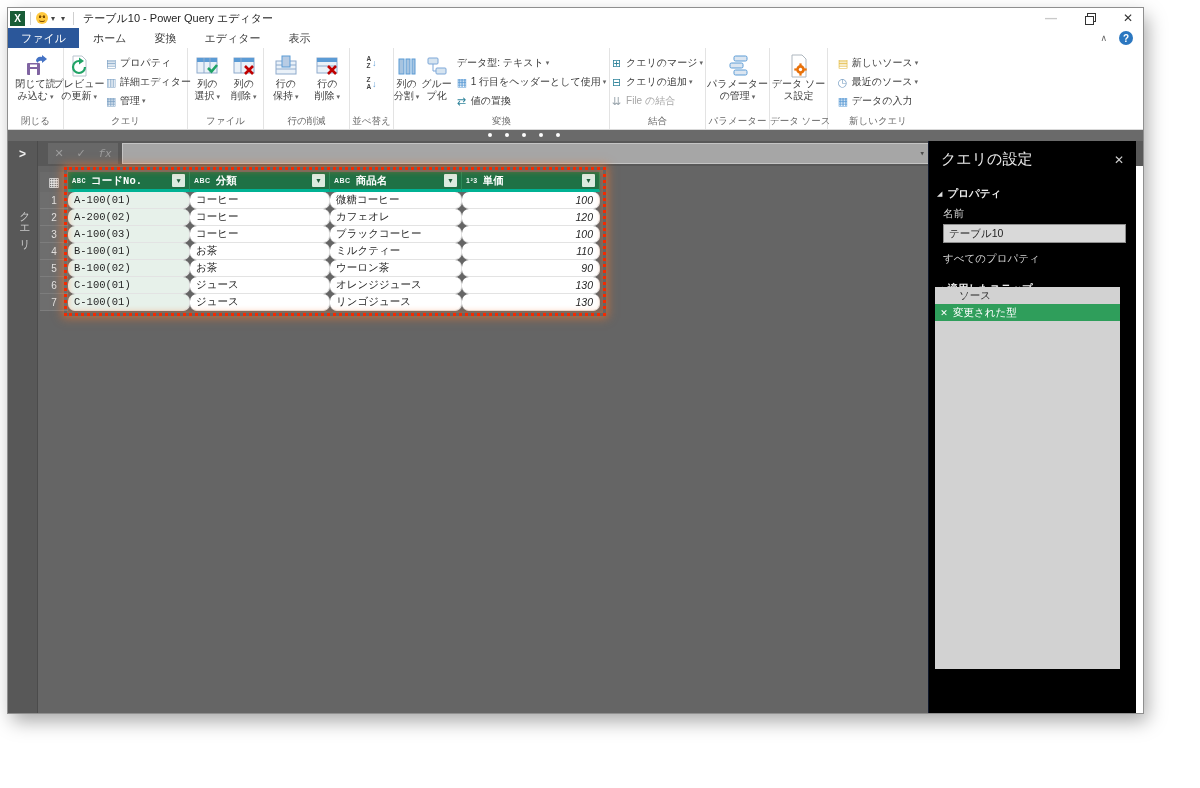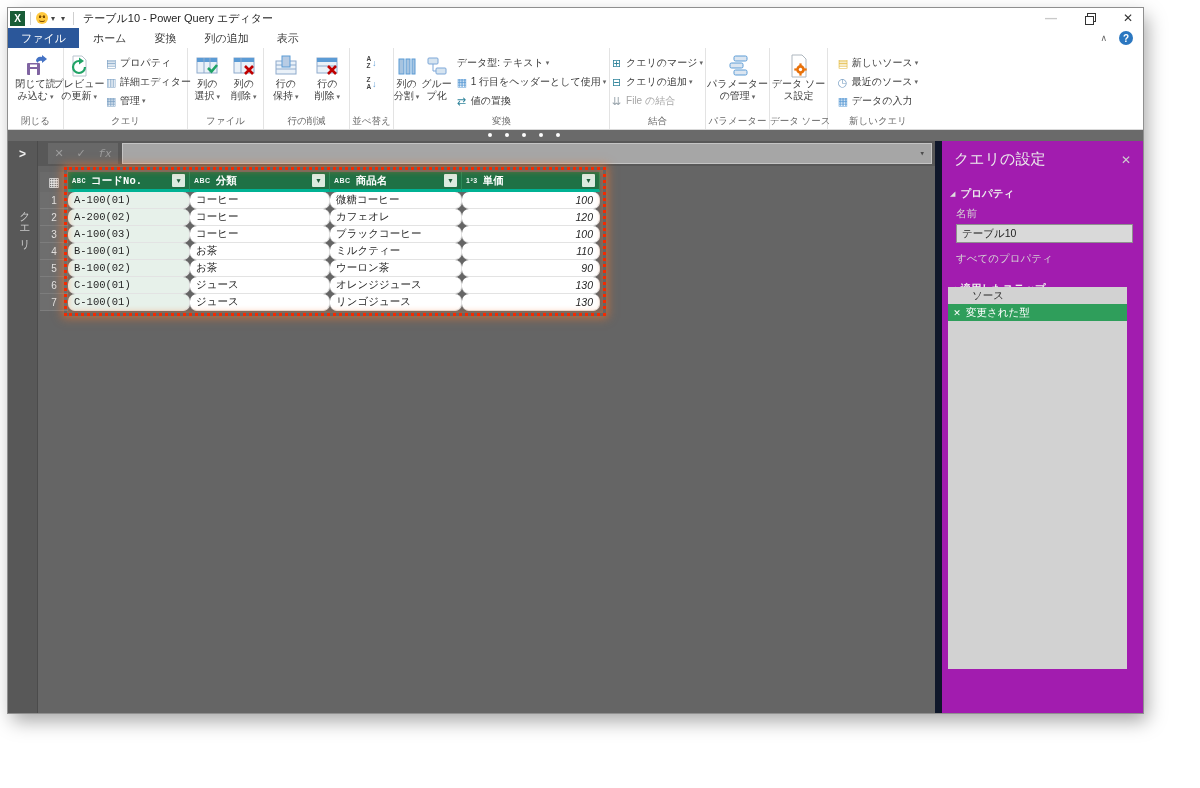--- a/index.html
+++ b/index.html
@@ -100,22 +100,22 @@
     font-size:10.5px; color:#262626; display:flex; align-items:center; padding:0 6px; white-space:nowrap; overflow:hidden;border-radius:7px; }
   .tc.selcol { background:#e7f1ea; }
   .tc.num { justify-content:flex-end; font-style:italic; }
   .c1 { width:122px;font-family:Liberation Mono, monospace; } .c2 { width:140px; } .c3 { width:132px; } .c4 { width:138px; }
 
   .hl-rect { position:absolute; left:26px; top:1px; width:542px; height:149px;
     border:3px dotted #f42a00; pointer-events:none; z-index:2;
     box-shadow:0 0 9px 2px rgba(255,120,40,.55), inset 0 0 6px 1px rgba(255,120,40,.4); }
 
   
-  .rpanel { position:absolute; right:0; top:133px; bottom:0; width:208px; background:#a21caf;
-    border-left:7px solid #0f172a; color:#dedede; }
+  .rpanel { position:absolute; right:7px; top:133px; bottom:0; width:208px; background:#000000;
+    border-left:1px solid #0f172a; color:#dedede; }
   .rp-head { display:flex; align-items:center; padding:9px 12px 0 12px; }
   .rp-title { font-size:15px; color:#ececec; flex:1; }
   .rp-close { color:#cfcfcf; font-size:12px; }
   .rp-sec { display:flex; align-items:center; gap:5px; font-size:10.5px; font-weight:bold; color:#ececec; padding:0 8px; }
   .tri { font-size:7px; color:#dedede; }
   .rp-lbl { font-size:10.5px; color:#d5d5d5; padding:0 14px; }
   .name-input { margin:3px 10px 0 14px; height:19px; background:#d9d9d9; border:1px solid #8f8f8f;
     font-size:10.5px; color:#222; display:flex; align-items:center; padding:0 5px; }
   .all-props { font-size:10.5px; color:#d5d5d5; padding:0 14px; }
   .steps-box { position:absolute; left:6px; right:16px; top:146px; bottom:44px; background:#d2d2d2; }
@@ -144,21 +144,21 @@
       <span class="cap min">—</span>
       <span class="restore-glyph"></span>
       <span class="cap">✕</span>
     </span>
   </div>
 
   <div class="tabrow">
     <span class="tab file">ファイル</span>
     <span class="tab">ホーム</span>
     <span class="tab">変換</span>
-    <span class="tab">列の追加</span>
+    <span class="tab">エディター</span>
     <span class="tab">表示</span>
     <span class="ribbon-ctl">
       <span class="chev-up">∧</span>
       <span class="help-dot">?</span>
     </span>
   </div>
 
   <div class="ribbon">
 
     <div class="rgroup" style="width:56px">

